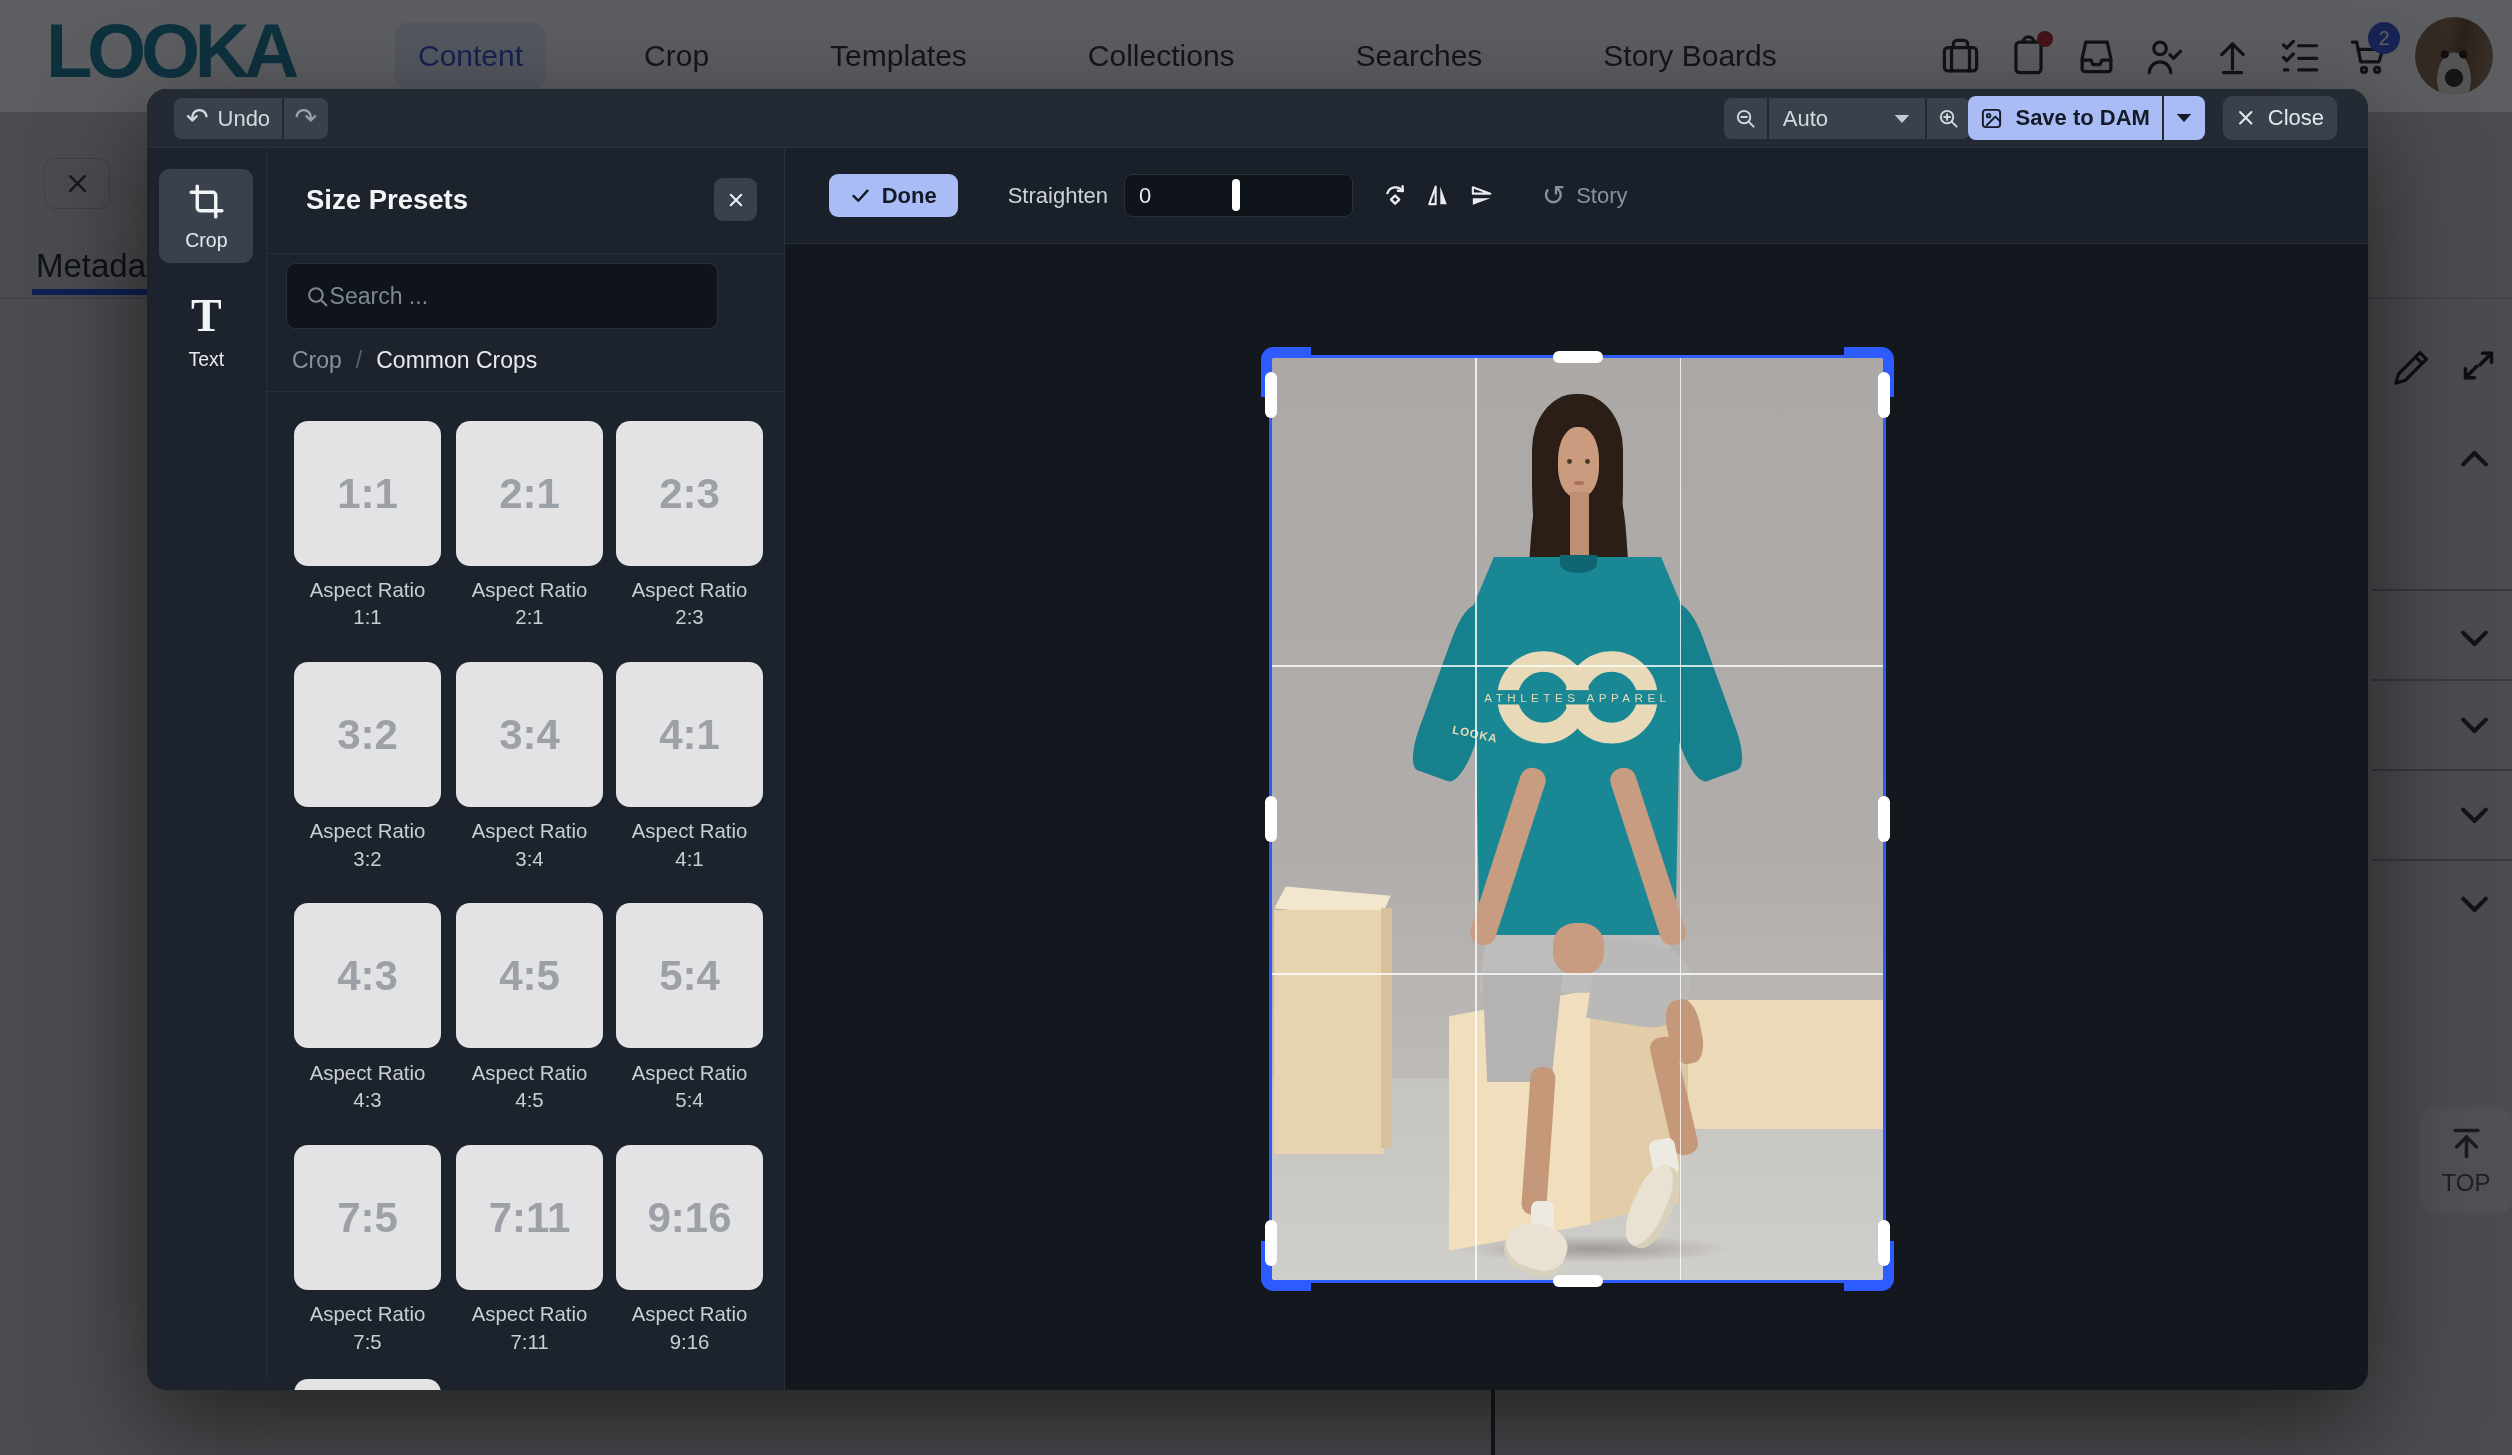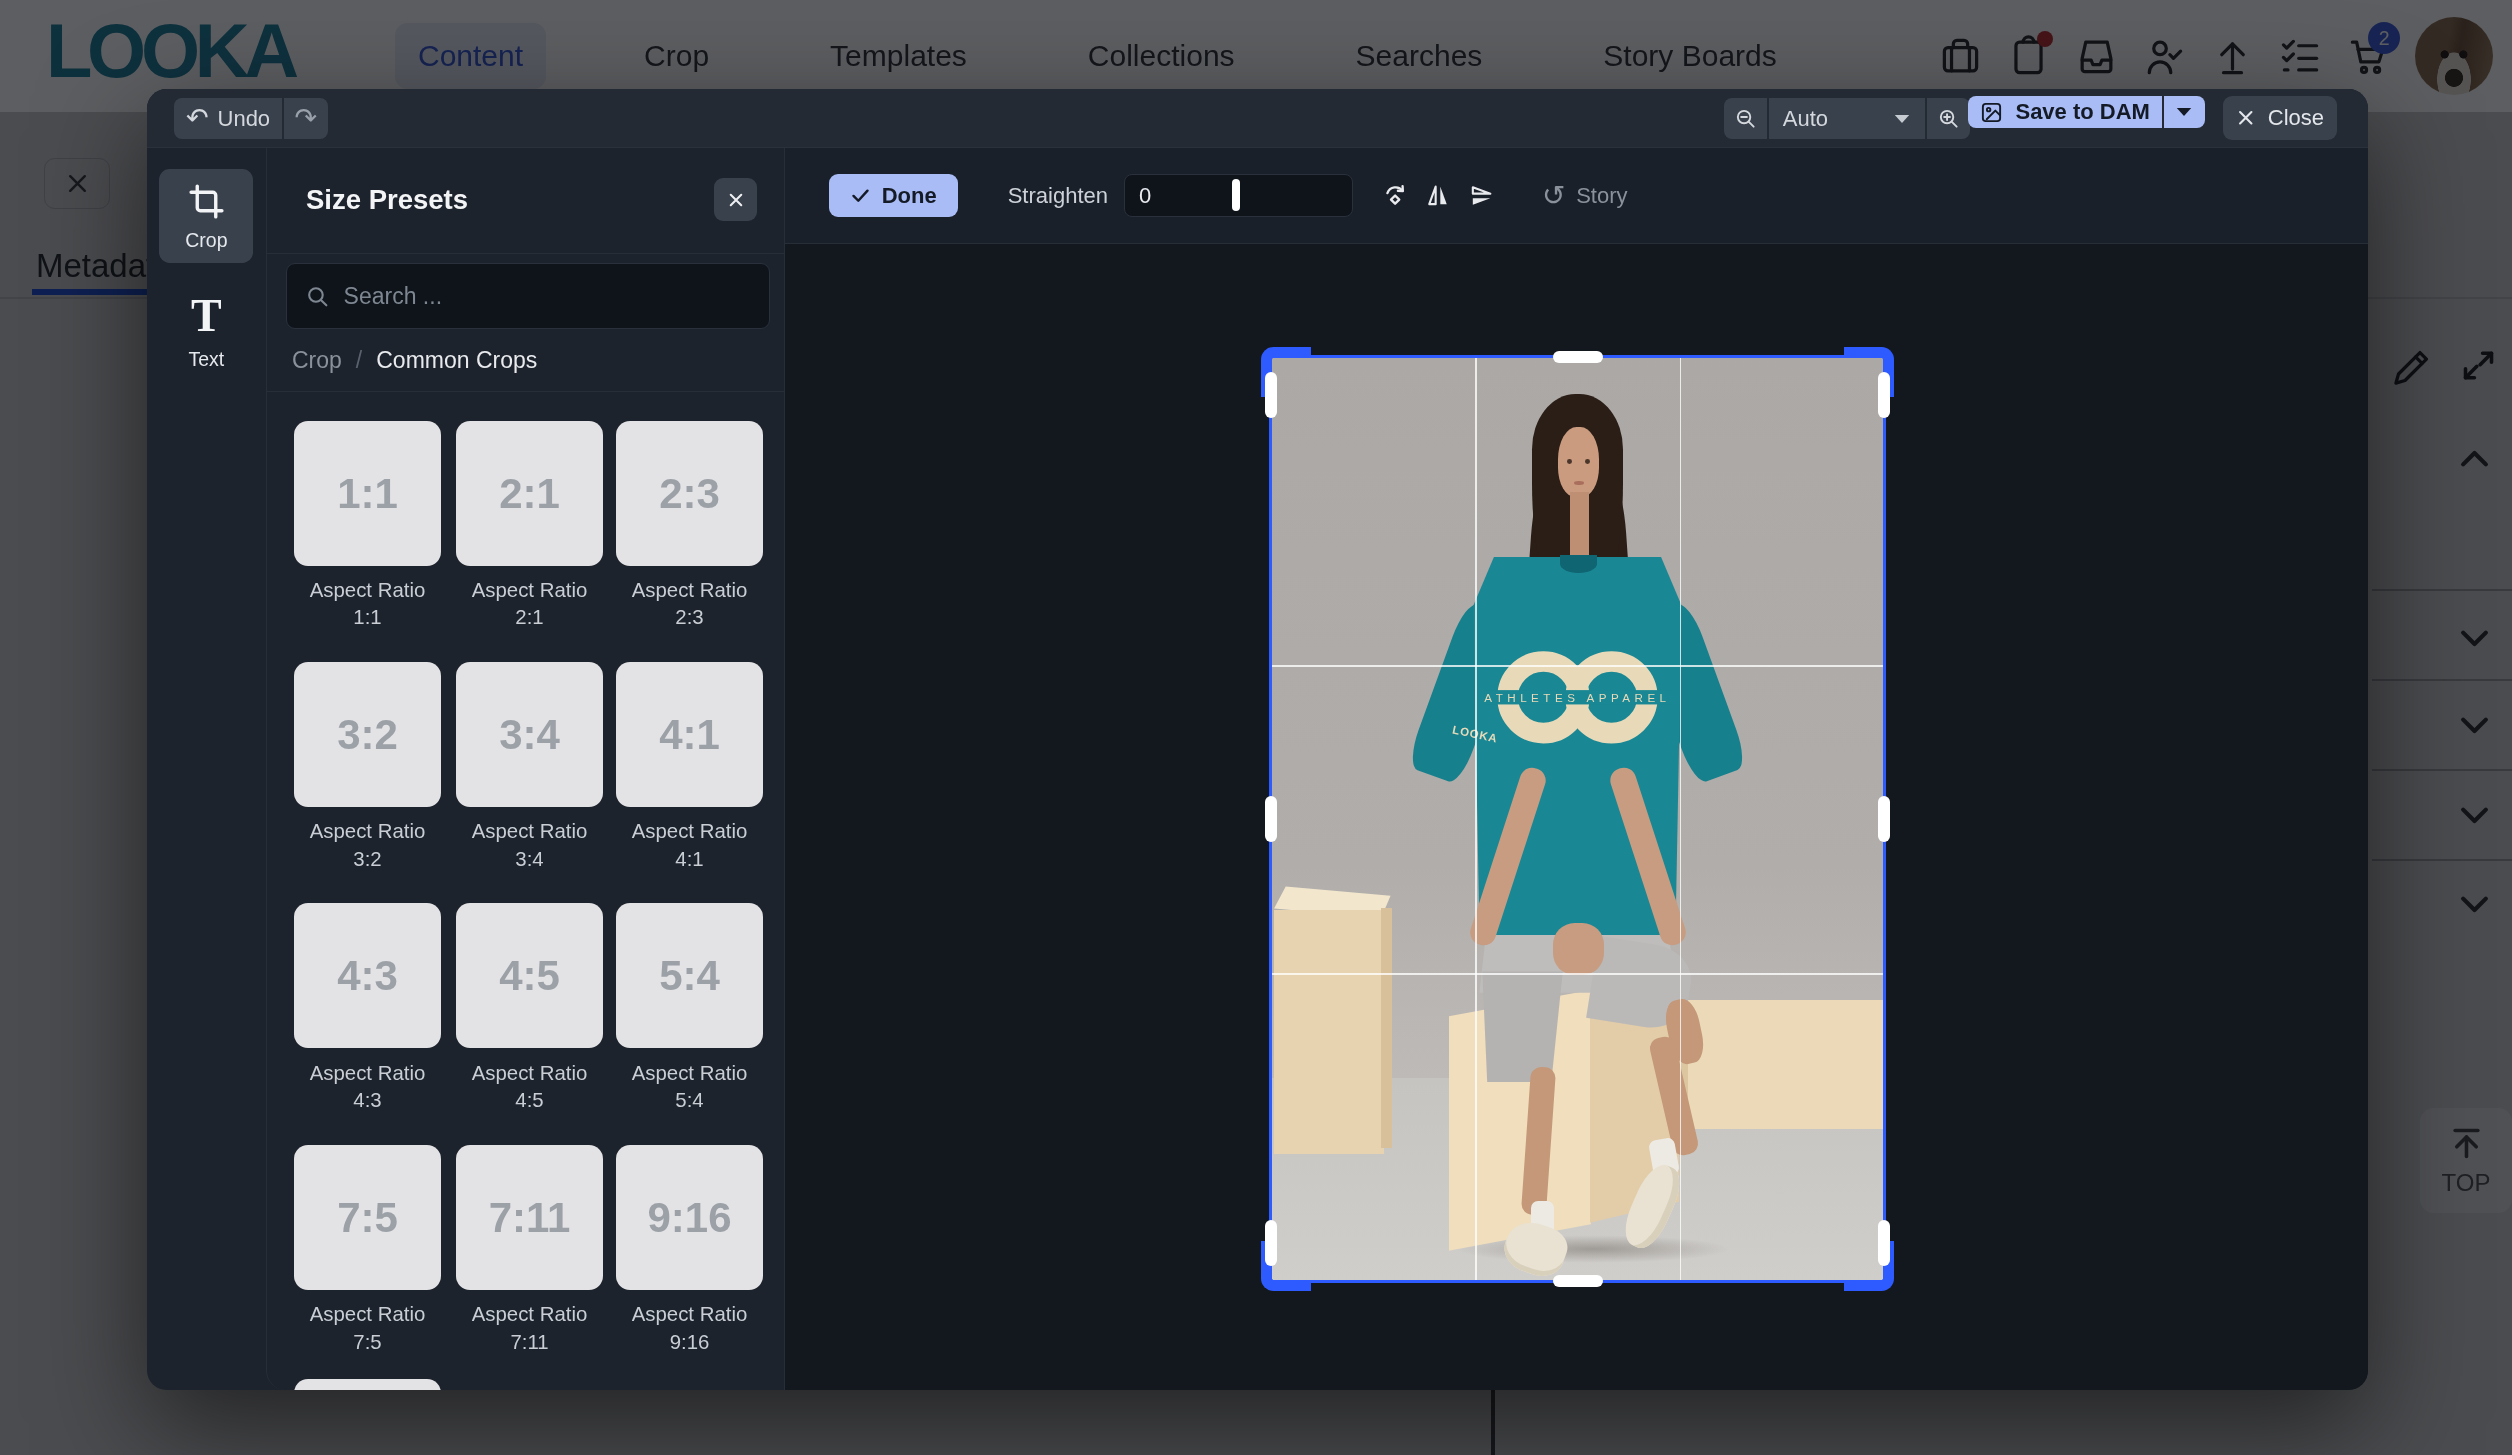--- a/index.html
+++ b/index.html
@@ -71,22 +71,22 @@
   .tool-label { font-size:19.5px; margin-top:9px; }
   .t-glyph { font-family:"Liberation Serif", serif; font-size:46px; font-weight:700; color:#F3F4F6; line-height:1; }
 
   
   .panel { position:absolute; left:119px; top:59px; width:518px; bottom:0; background:#1D232D;
     border-left:0.9px solid #272E38; border-radius:0 0 0 19.5px; overflow:hidden; }
   .panel-title { position:absolute; left:39px; top:36px; font-size:27.5px; font-weight:700; color:#F3F4F6; }
   .panel-x { position:absolute; left:447px; top:30px; width:43px; height:43px; background:#39414C; border-radius:9px;
     display:flex; align-items:center; justify-content:center; color:#EDEFF2; }
   .panel-div { position:absolute; left:0; width:518px; height:0.9px; background:#272E38; }
-  .search-box { position:absolute; left:18.6px; top:115px; width:484px; height:66px; background:#0F141B;
-    border:0.9px solid #2A313C; border-radius:9px; display:flex; align-items:center; padding:0 18px; gap:14px; }
+  .search-box { position:absolute; left:18.6px; top:115px; width:432px; height:66px; background:#0F141B;
+    border:0.9px solid #2A313C; border-radius:9px; display:flex; align-items:center; padding:0 18px; }
   .search-box svg { width:25px; height:25px; color:#7E8791; flex:0 0 auto; }
   .search-box input { background:transparent; border:none; outline:none; color:#CBD2DA; font-size:23px; width:100%;
     font-family:"Liberation Sans", sans-serif; }
   .search-box input::placeholder { color:#7E8791; }
   .breadcrumb { position:absolute; left:25px; top:199px; display:flex; align-items:center; gap:14px; font-size:23px; }
   .bc-dim { color:#8A919B; } .bc-sep { color:#59626E; } .bc-cur { color:#E8EAED; }
   #preset-grid { position:absolute; left:0; top:0; width:518px; height:100%; }
   .tile { position:absolute; width:147px; height:145px; background:#E3E3E5; border-radius:14px;
     display:flex; align-items:center; justify-content:center; }
   .tile-ratio { font-size:42px; font-weight:700; color:#9CA1A8; }
@@ -338,21 +338,21 @@
       </div>
       <div class="seg" style="width:43px;">
         <svg width="23" height="23" viewBox="0 0 24 24" fill="none" stroke="#D4D8DD" stroke-width="2" stroke-linecap="round">
             <circle cx="10.5" cy="10.5" r="6.5"></circle>
             <path d="m15.5 15.5 5 5"></path>
             <path d="M7.5 10.5h6M10.5 7.5v6"></path>
           </svg>
       </div>
     </div>
 
-    <div class="seg-group" style="left:1821px; top:7px; height:32px;">
+    <div class="seg-group" style="left:1821px; top:7px; height:44px;">
       <div class="seg btn-accent" style="width:194px; gap:12.4px;">
         <svg width="23" height="23" viewBox="0 0 24 24" fill="none" stroke="#141A26" stroke-width="2" stroke-linecap="round" stroke-linejoin="round">
             <rect x="3" y="3" width="18" height="18" rx="3"></rect>
             <circle cx="9" cy="9" r="1.8"></circle>
             <path d="m21 15-5-5-9 9"></path>
           </svg>
         <span class="seg-label">Save to DAM</span>
       </div>
       <div class="seg btn-accent" style="width:41px;">
         <span class="caret-down" style="color:#141A26; transform:scale(0.8);"></span>

